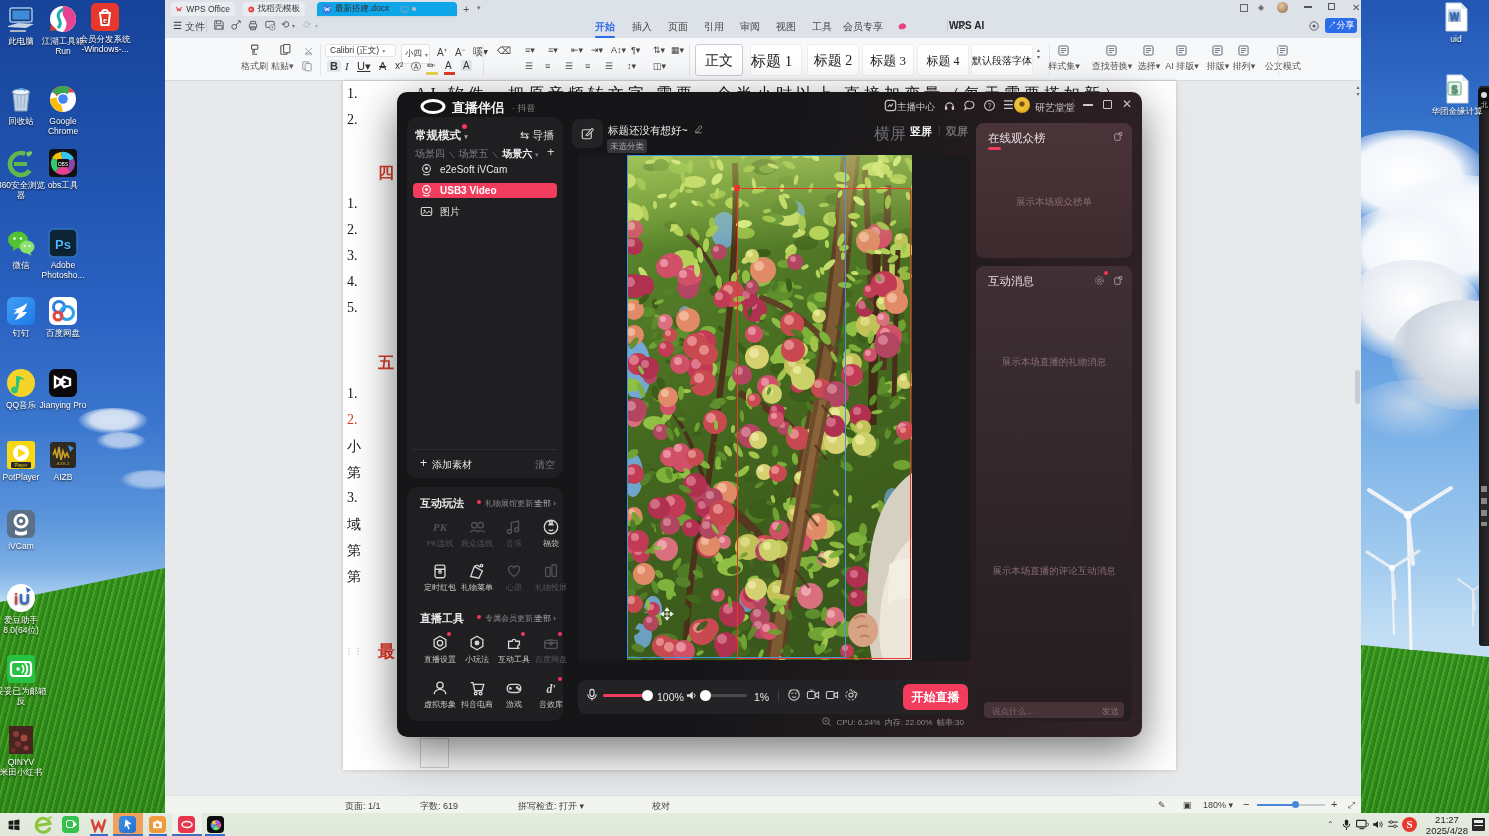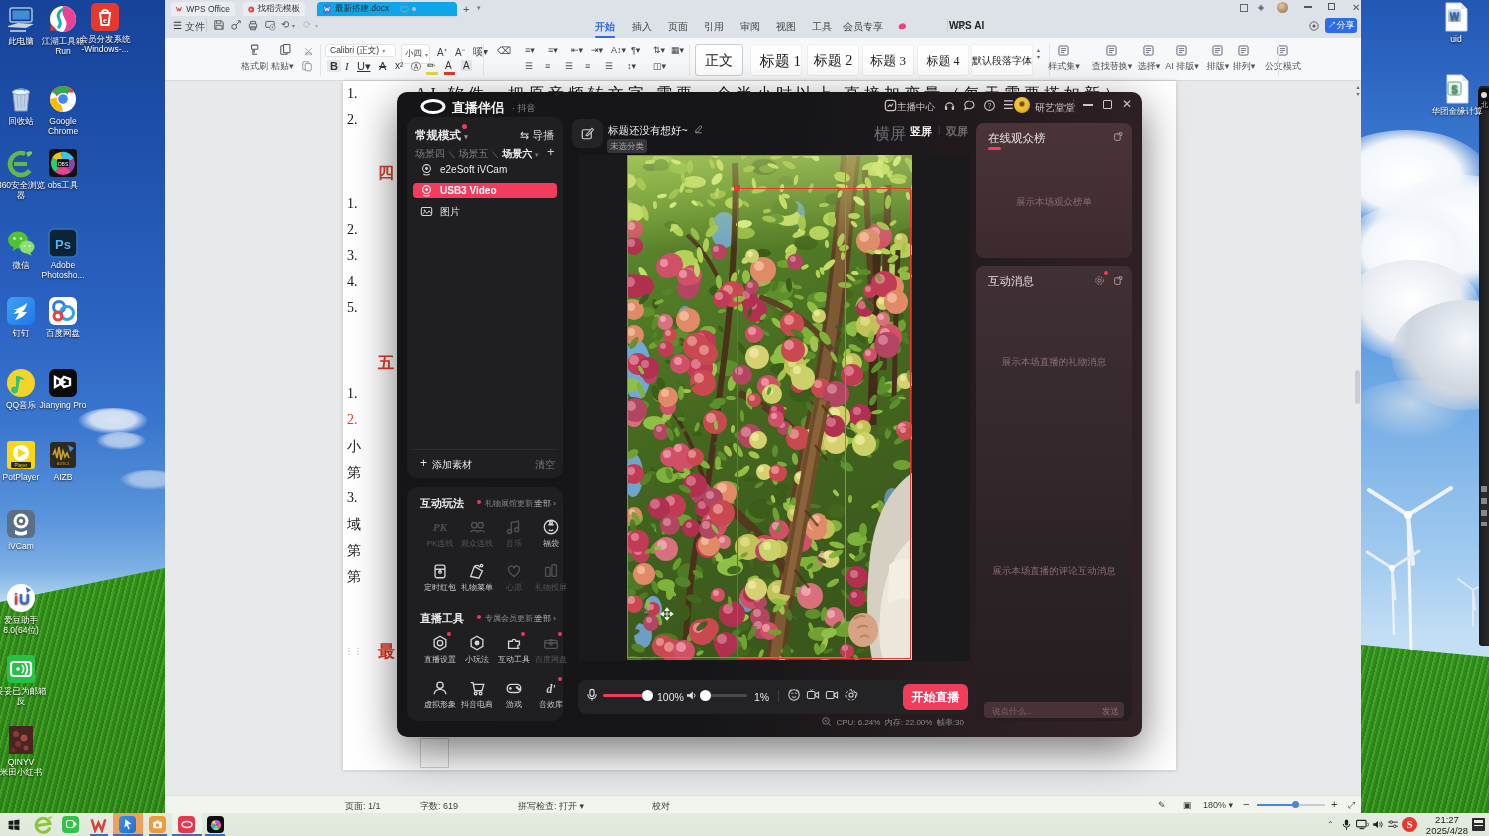--- a/index.html
+++ b/index.html
@@ -420,21 +420,21 @@
 <div class="abs" style="left:506px;top:45px;font-size:9px;color:#444">▦▾</div>
 <div class="abs" style="left:360px;top:61px;font-size:9px;color:#444">☰</div>
 <div class="abs" style="left:380px;top:61px;font-size:9px;color:#444">≡</div>
 <div class="abs" style="left:400px;top:61px;font-size:9px;color:#444">☰</div>
 <div class="abs" style="left:420px;top:61px;font-size:9px;color:#444">≡</div>
 <div class="abs" style="left:440px;top:61px;font-size:9px;color:#444">☰</div>
 <div class="abs" style="left:462px;top:61px;font-size:9px;color:#444">↕▾</div>
 <div class="abs" style="left:488px;top:61px;font-size:9px;color:#444">◫▾</div>
 <div class="abs" style="left:524px;top:44px;width:1px;height:32px;background:#e3e4e6"></div>
 <div class="abs" style="left:530px;top:44px;width:48px;height:32px;border:1.5px solid #c9cdd4;border-radius:3px;background:#fff;font-size:14px;font-family:Liberation Serif;color:#222;text-align:center;line-height:32px;overflow:hidden">正文</div>
-<div class="abs" style="left:585px;top:44px;width:52px;height:32px;border:1px solid #eceef0;border-radius:3px;background:#fff;font-size:15px;font-family:Liberation Serif;color:#222;text-align:right;line-height:32px;overflow:hidden">标题 1</div>
+<div class="abs" style="left:585px;top:44px;width:52px;height:32px;border:1px solid #eceef0;border-radius:3px;background:#fff;font-size:15px;font-family:Liberation Serif;color:#222;text-align:left;line-height:32px;overflow:hidden">标题 1</div>
 <div class="abs" style="left:642px;top:44px;width:52px;height:32px;border:1px solid #eceef0;border-radius:3px;background:#fff;font-size:14px;font-family:Liberation Serif;color:#222;text-align:center;line-height:32px;overflow:hidden">标题 2</div>
 <div class="abs" style="left:697px;top:44px;width:52px;height:32px;border:1px solid #eceef0;border-radius:3px;background:#fff;font-size:13px;font-family:Liberation Serif;color:#222;text-align:center;line-height:32px;overflow:hidden">标题 3</div>
 <div class="abs" style="left:752px;top:44px;width:52px;height:32px;border:1px solid #eceef0;border-radius:3px;background:#fff;font-size:12px;font-family:Liberation Serif;color:#222;text-align:center;line-height:32px;overflow:hidden">标题 4</div>
 <div class="abs" style="left:806px;top:44px;width:62px;height:32px;border:1px solid #eceef0;border-radius:3px;background:#fff;font-size:10px;font-family:Liberation Serif;color:#222;text-align:center;line-height:32px;overflow:hidden">默认段落字体</div>
 <div class="abs" style="left:872px;top:46px;font-size:6px;color:#666">▴<br>▾</div>
 <div class="abs" style="left:884px;top:44px;width:1px;height:32px;background:#e3e4e6"></div>
 <svg class="abs" style="left:892px;top:44px" width="13" height="13" viewBox="0 0 20 20">
         <rect x="3" y="3" width="14" height="14" rx="2" fill="none" stroke="#556" stroke-width="1.4"></rect>
         <path d="M6 7 h8 M6 10 h8 M6 13 h5" stroke="#556" stroke-width="1.2"></path>
       </svg>

